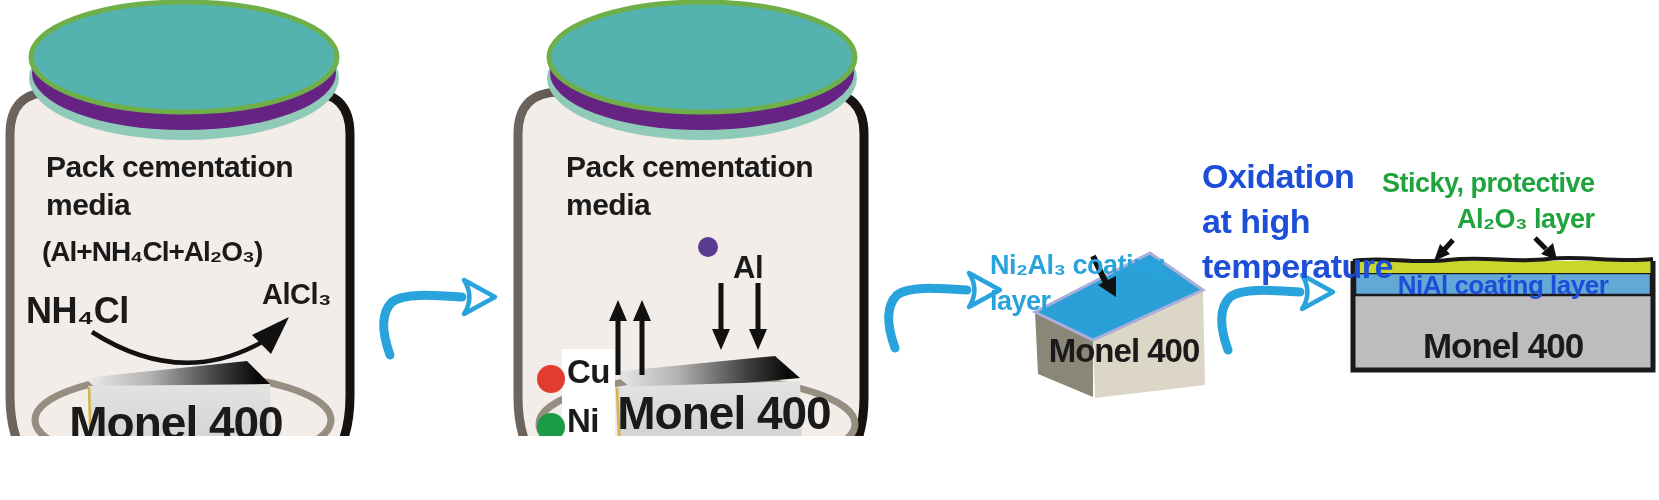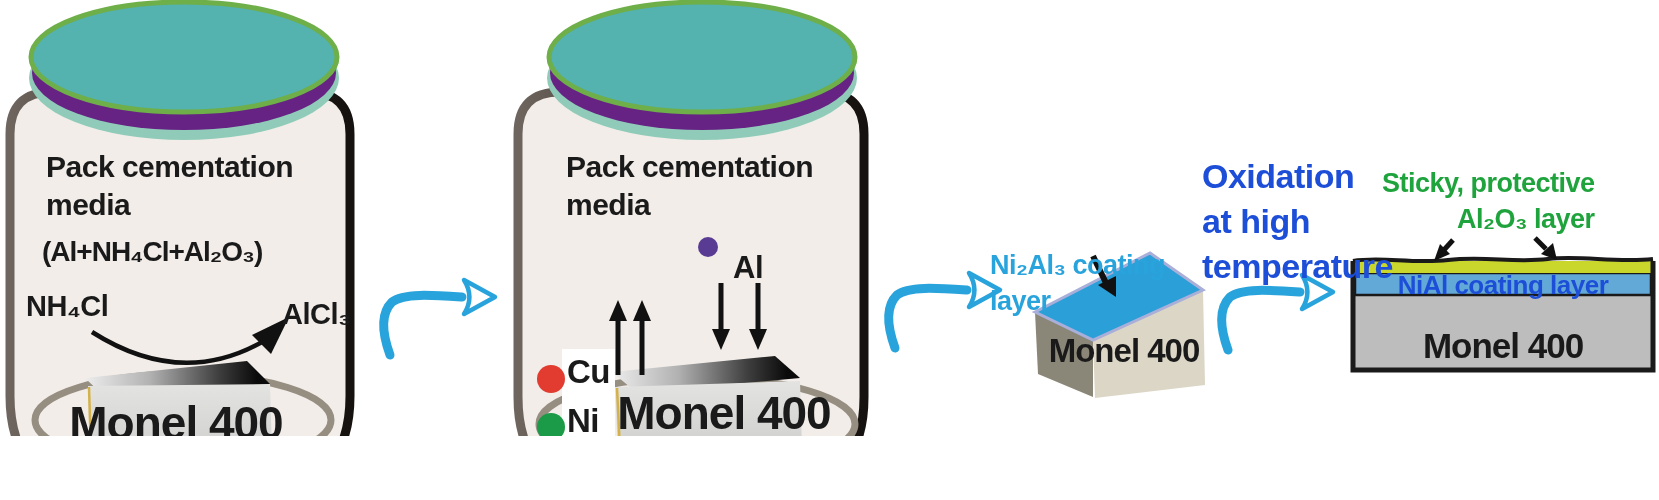--- a/index.html
+++ b/index.html
@@ -3,22 +3,22 @@
 <meta charset="utf-8">
 <style>
   html,body{margin:0;padding:0;background:#fff;}
   #canvas{position:relative;width:1659px;height:436px;background:#ffffff;overflow:hidden;
           font-family:"Liberation Sans",sans-serif;}
   svg{position:absolute;left:0;top:0;}
   .t{position:absolute;font-weight:bold;color:#1a1a1a;white-space:pre-line;
      line-height:1.28;letter-spacing:-0.5px;}
   .jar1-title{left:46px;top:148px;font-size:30px;}
   .jar1-formula{left:42px;top:234px;font-size:28px;letter-spacing:-1px;}
-  .jar1-nh4cl{left:26px;top:288px;font-size:29px;}
-  .jar1-alcl3{left:262px;top:296px;font-size:29px;margin-left:20px;}
+  .jar1-nh4cl{left:26px;top:288px;font-size:36px;}
+  .jar1-alcl3{left:262px;top:276px;font-size:29px;}
   .jar1-monel{left:58px;top:394px;width:236px;text-align:center;font-size:46px;letter-spacing:-1px;}
   .jar2-title{left:566px;top:148px;font-size:30px;}
   .jar2-al{left:733px;top:232px;font-size:31px;margin-top:16px;}
   .jar2-cu{left:567px;top:351px;font-size:33px;}
   .jar2-ni{left:567px;top:400px;font-size:33px;}
   .jar2-monel{left:606px;top:384px;width:236px;text-align:center;font-size:46px;letter-spacing:-1px;}
   .s3-heading{left:903px;top:131px;font-size:30px;}
   .s3-coating{left:990px;top:215px;font-size:27px;color:#29a3dc;line-height:1.35;margin-top:32px;}
   .s3-monel{left:1038px;top:330px;width:172px;text-align:center;font-size:33px;letter-spacing:-1px;}
   .s4-oxidation{left:1202px;top:154px;font-size:34px;color:#1d4ed8;line-height:1.32;}

